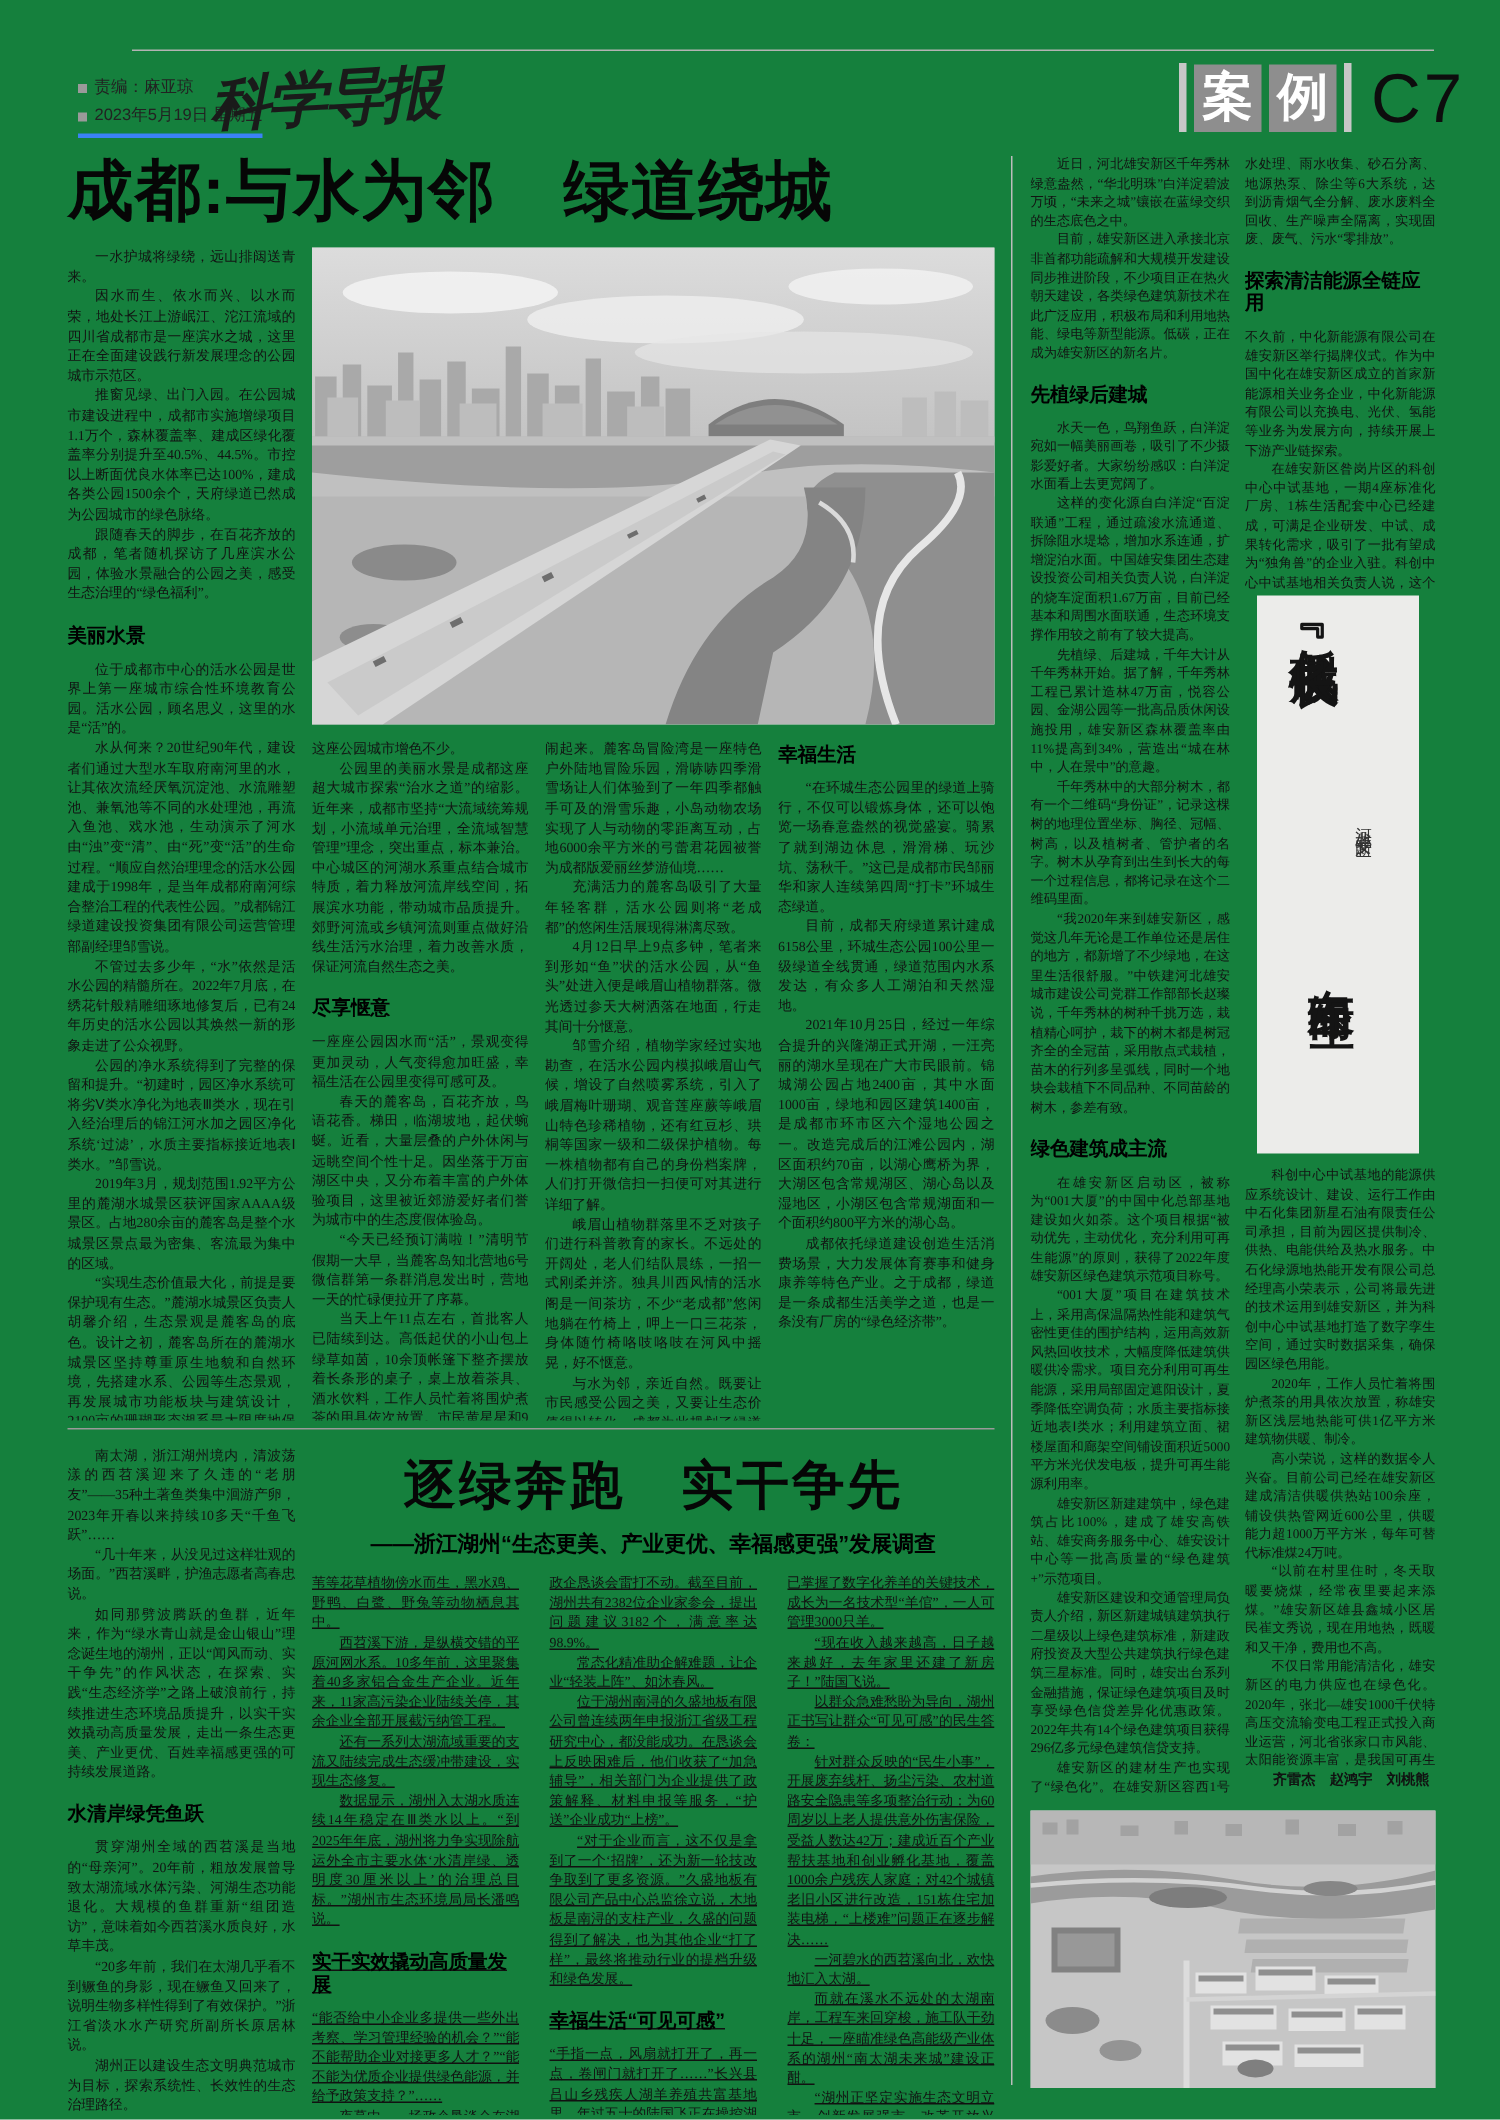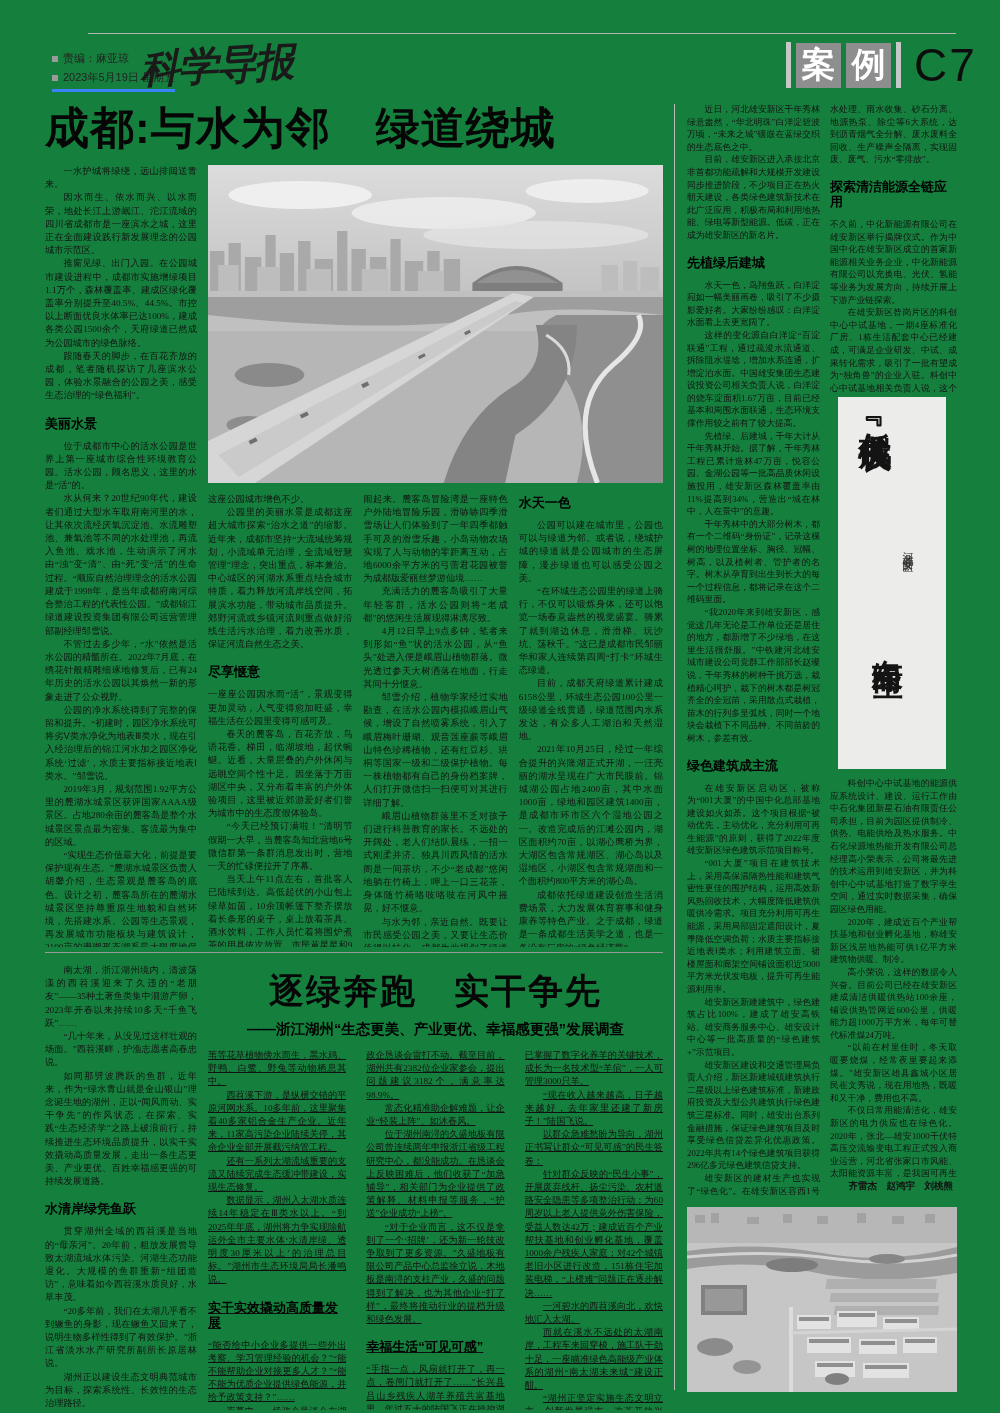--- a/index.html
+++ b/index.html
@@ -196,23 +196,22 @@
             <div>
                 <p class="para">闹起来。麓客岛冒险湾是一座特色户外陆地冒险乐园，滑哧哧四季滑雪场让人们体验到了一年四季都触手可及的滑雪乐趣，小岛动物农场实现了人与动物的零距离互动，占地6000余平方米的弓蕾君花园被誉为成都版爱丽丝梦游仙境……</p>
                 <p class="para">充满活力的麓客岛吸引了大量年轻客群，活水公园则将“老成都”的悠闲生活展现得淋漓尽致。</p>
                 <p class="para">4月12日早上9点多钟，笔者来到形如“鱼”状的活水公园，从“鱼头”处进入便是峨眉山植物群落。微光透过参天大树洒落在地面，行走其间十分惬意。</p>
                 <p class="para">邹雪介绍，植物学家经过实地勘查，在活水公园内模拟峨眉山气候，增设了自然喷雾系统，引入了峨眉梅叶珊瑚、观音莲座蕨等峨眉山特色珍稀植物，还有红豆杉、珙桐等国家一级和二级保护植物。每一株植物都有自己的身份档案牌，人们打开微信扫一扫便可对其进行详细了解。</p>
                 <p class="para">峨眉山植物群落里不乏对孩子们进行科普教育的家长。不远处的开阔处，老人们结队晨练，一招一式刚柔并济。独具川西风情的活水阁是一间茶坊，不少“老成都”悠闲地躺在竹椅上，呷上一口三花茶，身体随竹椅咯吱咯吱在河风中摇晃，好不惬意。</p>
                 <p class="para">与水为邻，亲近自然。既要让市民感受公园之美，又要让生态价值得以转化，成都为此规划了绿道公园精品游览线路50余条，创新开展公园绿道阳光帐篷区试点、首批划定22个阳光帐篷区供市民搭设帐篷。到环城生态公园环线绿道骑行、去龙泉山城市森林公园“朝看日出、午赏美景、夜观星辰”成了“网红”“打卡”项目。</p>
               </div>
           </div>
           <div class="col">
-            <h3 class="subhead" style="margin-top:2px;">水天一色</h3>
+            <h3 class="subhead" style="margin-top:2px;">幸福生活</h3>
             <div>
-                <p class="para">公园可以建在城市里，公园也可以与绿道为邻。或者说，绕城护城的绿道就是公园城市的生态屏障，漫步绿道也可以感受公园之美。</p>
                 <p class="para">“在环城生态公园里的绿道上骑行，不仅可以锻炼身体，还可以饱览一场春意盎然的视觉盛宴。骑累了就到湖边休息，滑滑梯、玩沙坑、荡秋千。”这已是成都市民邹丽华和家人连续第四周“打卡”环城生态绿道。</p>
                 <p class="para">目前，成都天府绿道累计建成6158公里，环城生态公园100公里一级绿道全线贯通，绿道范围内水系发达，有众多人工湖泊和天然湿地。</p>
                 <p class="para">2021年10月25日，经过一年综合提升的兴隆湖正式开湖，一汪亮丽的湖水呈现在广大市民眼前。锦城湖公园占地2400亩，其中水面1000亩，绿地和园区建筑1400亩，是成都市环市区六个湿地公园之一。改造完成后的江滩公园内，湖区面积约70亩，以湖心鹰桥为界，大湖区包含常规湖区、湖心岛以及湿地区，小湖区包含常规湖面和一个面积约800平方米的湖心岛。</p>
                 <p class="para">成都依托绿道建设创造生活消费场景，大力发展体育赛事和健身康养等特色产业。之于成都，绿道是一条成都生活美学之道，也是一条没有厂房的“绿色经济带”。</p>
               </div>
 
           </div>
         </div>
       </div>
     </div>
@@ -317,21 +316,21 @@
             </div>
         </div>
         <div class="v-box">
           <div class="v-vert v-t1">『低碳成长』</div>
           <div class="v-vert v-kick">河北雄安新区：</div>
           <div class="v-vert v-t2">向绿而生</div>
         </div>
         <div class="x2-bottom">
           <div>
               <p class="para">科创中心中试基地的能源供应系统设计、建设、运行工作由中石化集团新星石油有限责任公司承担，目前为园区提供制冷、供热、电能供给及热水服务。中石化绿源地热能开发有限公司总经理高小荣表示，公司将最先进的技术运用到雄安新区，并为科创中心中试基地打造了数字孪生空间，通过实时数据采集，确保园区绿色用能。</p>
-              <p class="para">2020年，建成近百个产业帮扶基地和创业孵化基地，称雄安新区浅层地热能可供1亿平方米建筑物供暖、制冷。</p>
+              <p class="para">2020年，工作人员忙着将围炉煮茶的用具依次放置，称雄安新区浅层地热能可供1亿平方米建筑物供暖、制冷。</p>
               <p class="para">高小荣说，这样的数据令人兴奋。目前公司已经在雄安新区建成清洁供暖供热站100余座，铺设供热管网近600公里，供暖能力超1000万平方米，每年可替代标准煤24万吨。</p>
               <p class="para">“以前在村里住时，冬天取暖要烧煤，经常夜里要起来添煤。”雄安新区雄县鑫城小区居民崔文秀说，现在用地热，既暖和又干净，费用也不高。</p>
               <p class="para">不仅日常用能清洁化，雄安新区的电力供应也在绿色化。2020年，张北—雄安1000千伏特高压交流输变电工程正式投入商业运营，河北省张家口市风能、太阳能资源丰富，是我国可再生能源示范区，这条输电大通道每年可为雄安新区输送70亿千瓦时以上的绿色电能。</p>
             </div>
         </div>
         <div class="byline">齐雷杰　赵鸿宇　刘桃熊</div>
       </div>
     </div>
   </div>
   <div id="xa-photo">

